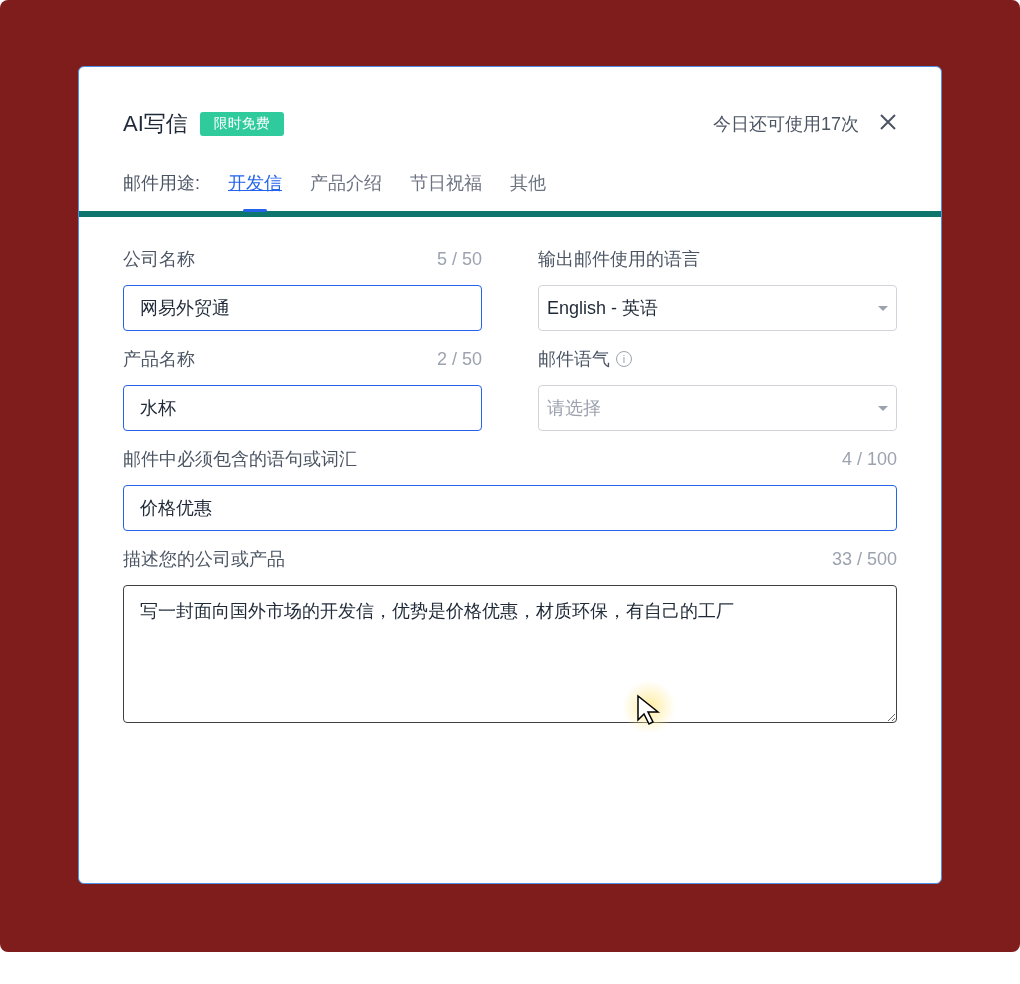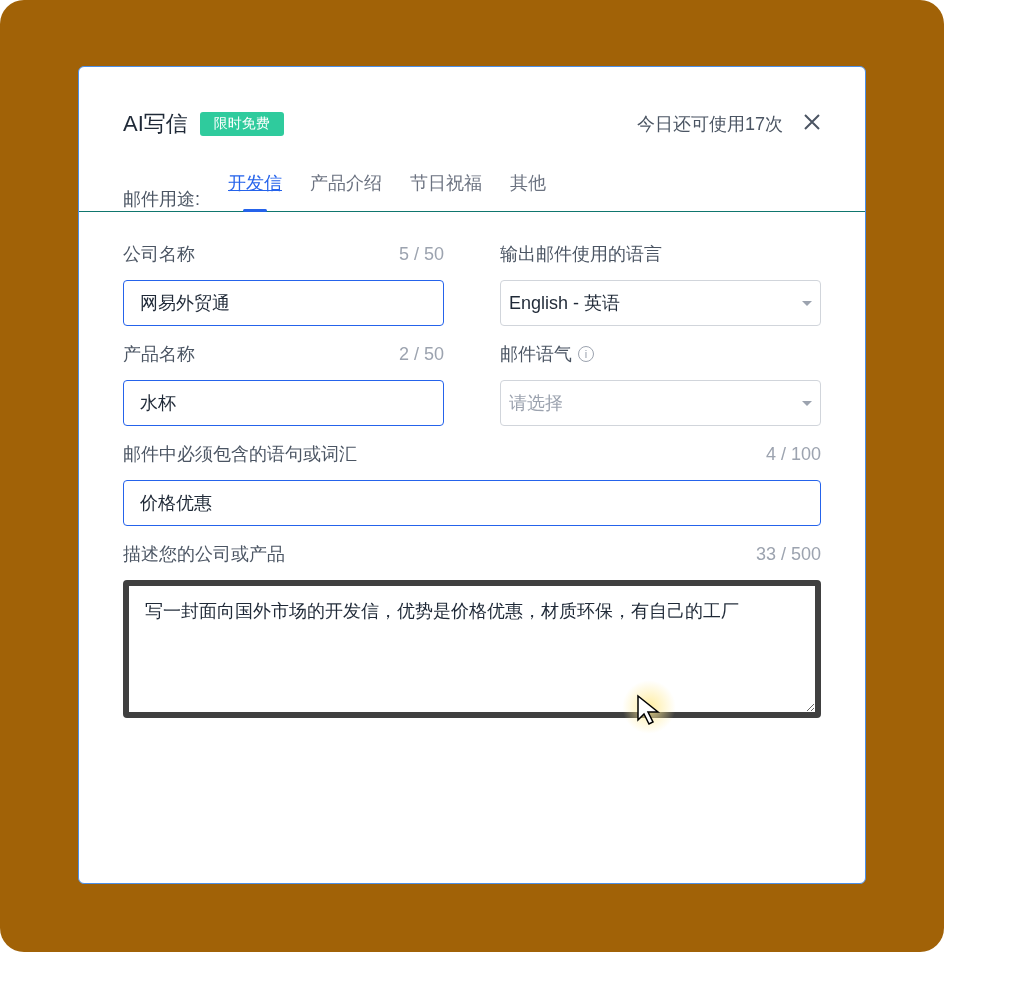--- a/index.html
+++ b/index.html
@@ -10,23 +10,23 @@
     
     body {
       font-family: -apple-system, BlinkMacSystemFont, "Segoe UI", "PingFang SC", "Microsoft YaHei", sans-serif;
       background: #fff;
       width: 1020px;
       height: 984px;
       position: relative;
     }
     
     .outer-container {
-      background: #a16207;
-      border-radius: 24px;
-      width: 944px;
+      background: #7f1d1d;
+      border-radius: 8px;
+      width: 1020px;
       height: 952px;
       padding: 66px 78px 68px 78px;
       position: relative;
     }
     
     .modal {
       background: #fff;
       border: 1px solid #4C8FE8;
       border-radius: 6px;
       width: 100%;
@@ -75,23 +75,23 @@
     
     .close-icon {
       cursor: pointer;
       font-size: 22px;
       color: #4B5563;
       line-height: 1;
     }
     
     .tabs-row {
       display: flex;
-      align-items: flex-end;
+      align-items: flex-start;
       padding: 32px 44px 0 44px;
-      border-bottom: 1px solid #0f766e;
+      border-bottom: 6px solid #0f766e;
       gap: 28px;
     }
     
     .tabs-label {
       font-size: 18px;
       color: #4B5563;
     }
     
     .tab {
       font-size: 18px;
@@ -203,21 +203,21 @@
       align-items: center;
       justify-content: center;
       font-size: 11px;
       color: #9CA3AF;
       font-style: normal;
     }
     
     .textarea {
       width: 100%;
       height: 138px;
-      border: 6px solid #404040;
+      border: 1px solid #404040;
       border-radius: 4px;
       padding: 12px 16px;
       font-size: 18px;
       color: #1F2937;
       outline: none;
       resize: both;
       font-family: inherit;
       line-height: 1.5;
     }
     

